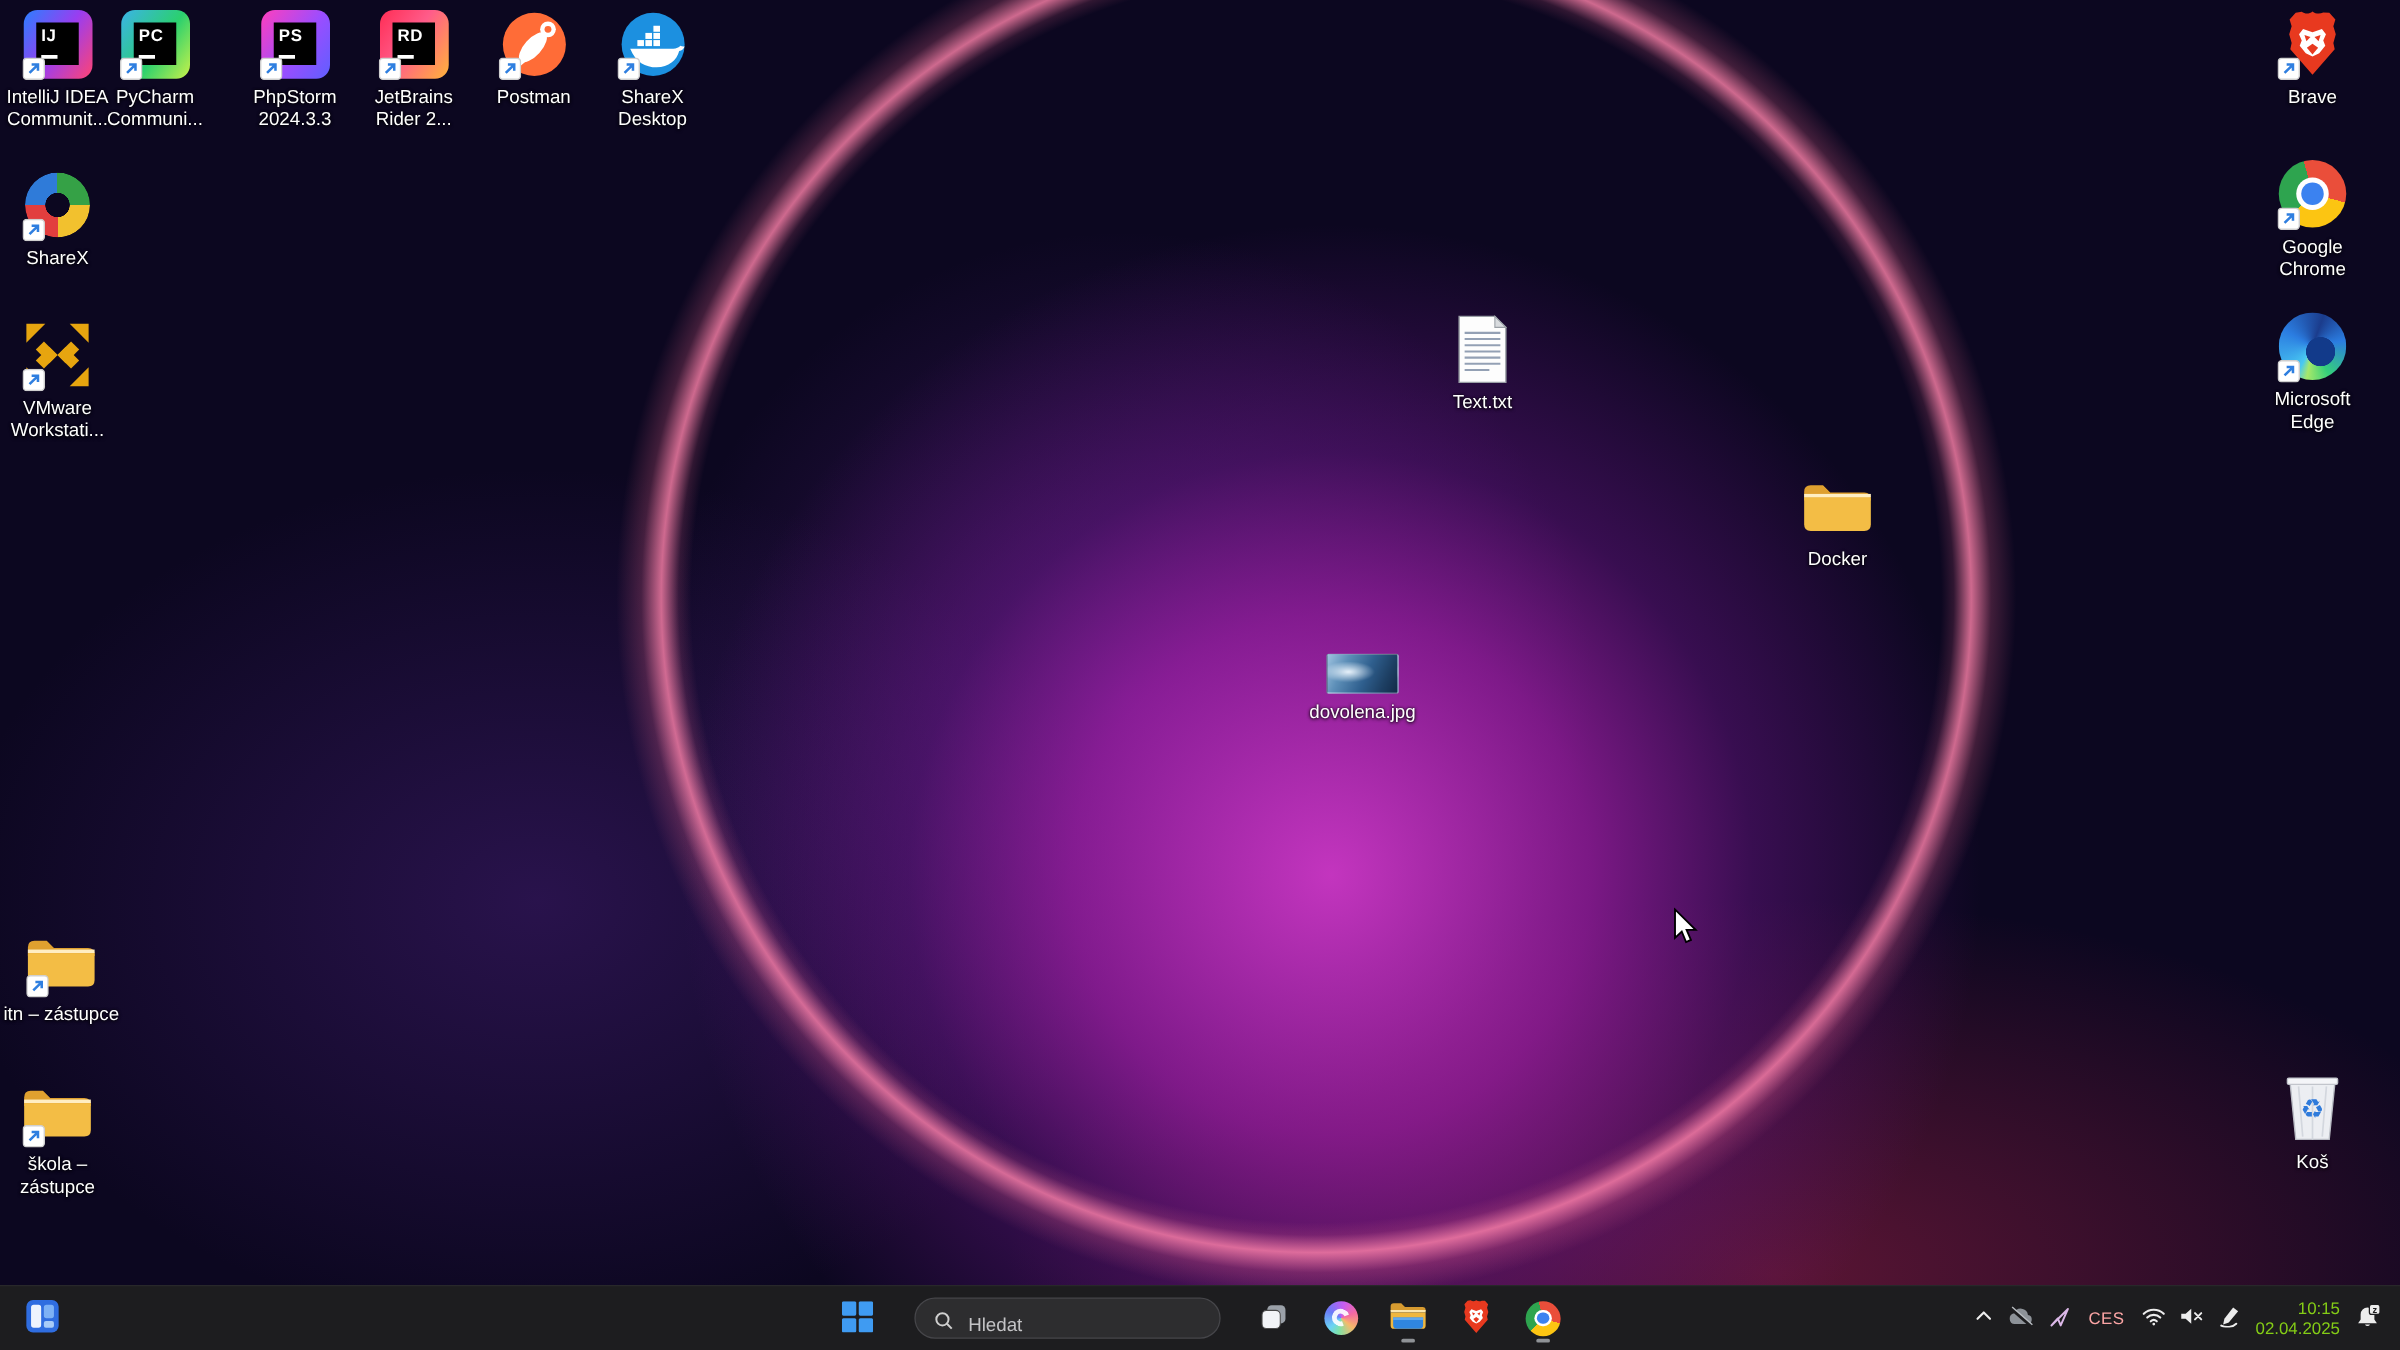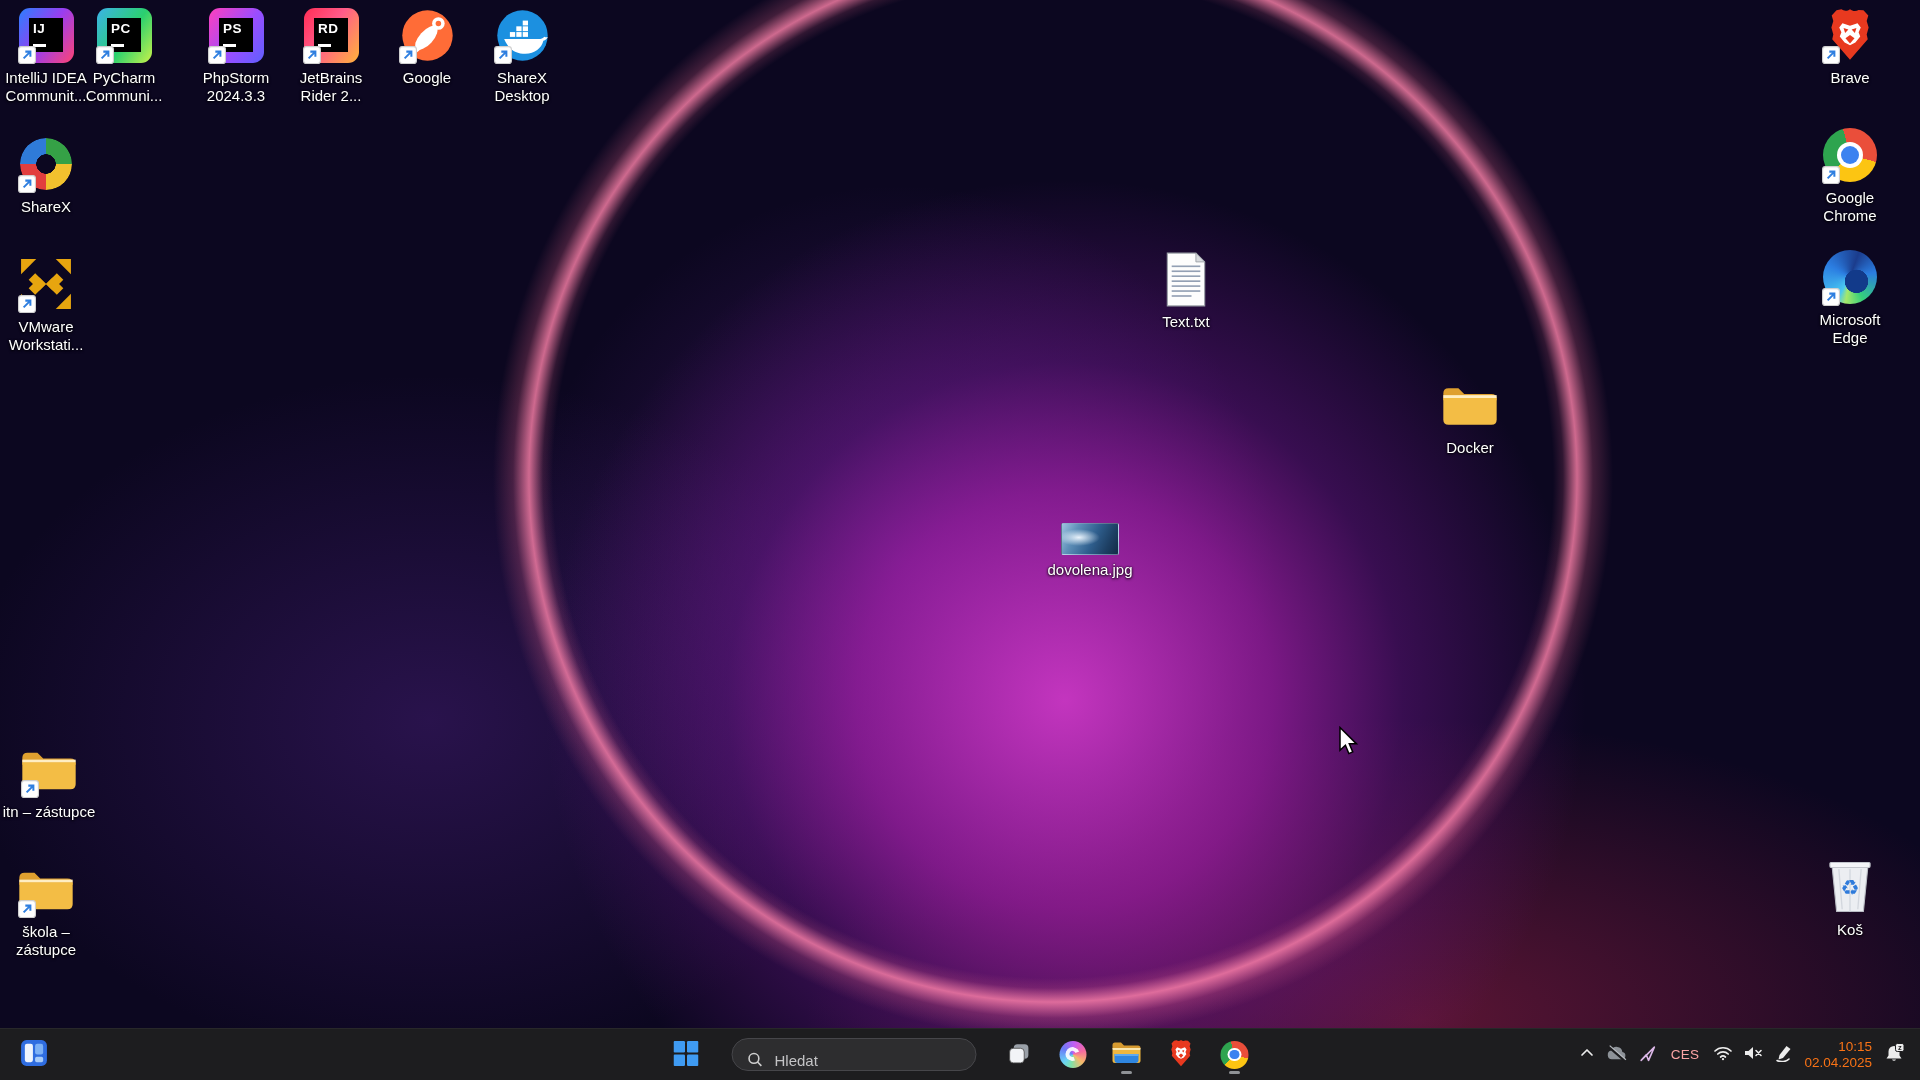--- a/index.html
+++ b/index.html
@@ -94,32 +94,32 @@
   }
   .tb-btn{
     height:40px;min-width:40px;border:none;background:transparent;border-radius:6px;
     display:flex;align-items:center;justify-content:center;position:relative;padding:0;cursor:pointer;
   }
   .tb-left{position:absolute;left:14px;display:flex;align-items:center;}
   .tb-center{position:absolute;left:50%;transform:translateX(-50%);display:flex;align-items:center;}
   .gap26{width:26px;} .gap22{width:22px;} .gap14{width:14px;}
   .search{
     width:245px;height:33px;border-radius:17px;background:#2d2d2f;border:1px solid #46464a;
-    display:flex;align-items:flex-start;gap:9px;padding:12px 14px;box-sizing:border-box;
+    display:flex;align-items:flex-end;gap:9px;padding:0 14px;box-sizing:border-box;
   }
   .search input{
     background:transparent;border:none;outline:none;color:#cfcfcf;font-size:15px;width:170px;
     font-family:"Liberation Sans",sans-serif;
   }
   .search input::placeholder{color:#c4c4c6;}
   .run-dot{position:absolute;bottom:1px;left:50%;transform:translateX(-50%);width:11px;height:3px;border-radius:2px;background:#8f9296;}
   .tb-right{position:absolute;right:10px;display:flex;align-items:center;}
   .tray-btn{height:40px;border:none;background:transparent;border-radius:5px;display:flex;align-items:center;justify-content:center;padding:0 5px;cursor:pointer;}
   .lang{color:#fca5a5;font-size:13.5px;letter-spacing:.3px;padding:0 9px;}
-  .clock{color:#f97316;font-size:13.5px;line-height:16px;text-align:right;padding:0 6px;}
+  .clock{color:#84cc16;font-size:13.5px;line-height:16px;text-align:right;padding:0 6px;}
   
   .cursor{position:absolute;left:1338px;top:726px;pointer-events:none;}
 </style>
 </head>
 <body>
 
 <div class="wallpaper">
 
   <div class="dicon" style="left:-4px;top:6px">
     <div class="img">
@@ -194,21 +194,21 @@
           <circle cx="33.5" cy="13.5" r="5.5"></circle>
           <path d="M12 38 l6-5 1.6 1.6 -6 5z"></path>
         </g>
         <circle cx="33.5" cy="13.5" r="2.4" fill="#ff6c37"></circle>
       </svg>
       <span class="sc"><svg viewBox="0 0 16 16" width="18" height="18">
             <rect x="0.5" y="0.5" width="15" height="15" rx="2.5" fill="#fff" stroke="#cfcfcf"></rect>
             <path d="M5 11 L11 5 M6.5 5 H11 V9.5" stroke="#2f7fe0" stroke-width="1.8" fill="none"></path>
           </svg></span>
     </div>
-    <div class="lbl">Google</div>
+    <div class="lbl">Postman</div>
   </div>
 
   <div class="dicon" style="left:472px;top:6px">
     <div class="img">
       <svg viewBox="0 0 48 48" width="55" height="55">
         <circle cx="24" cy="24" r="22" fill="#1c90e0"></circle>
         <g fill="#fff">
           <rect x="13" y="21" width="4.6" height="4.2"></rect>
             <rect x="18.6" y="21" width="4.6" height="4.2"></rect>
             <rect x="24.2" y="21" width="4.6" height="4.2"></rect>

